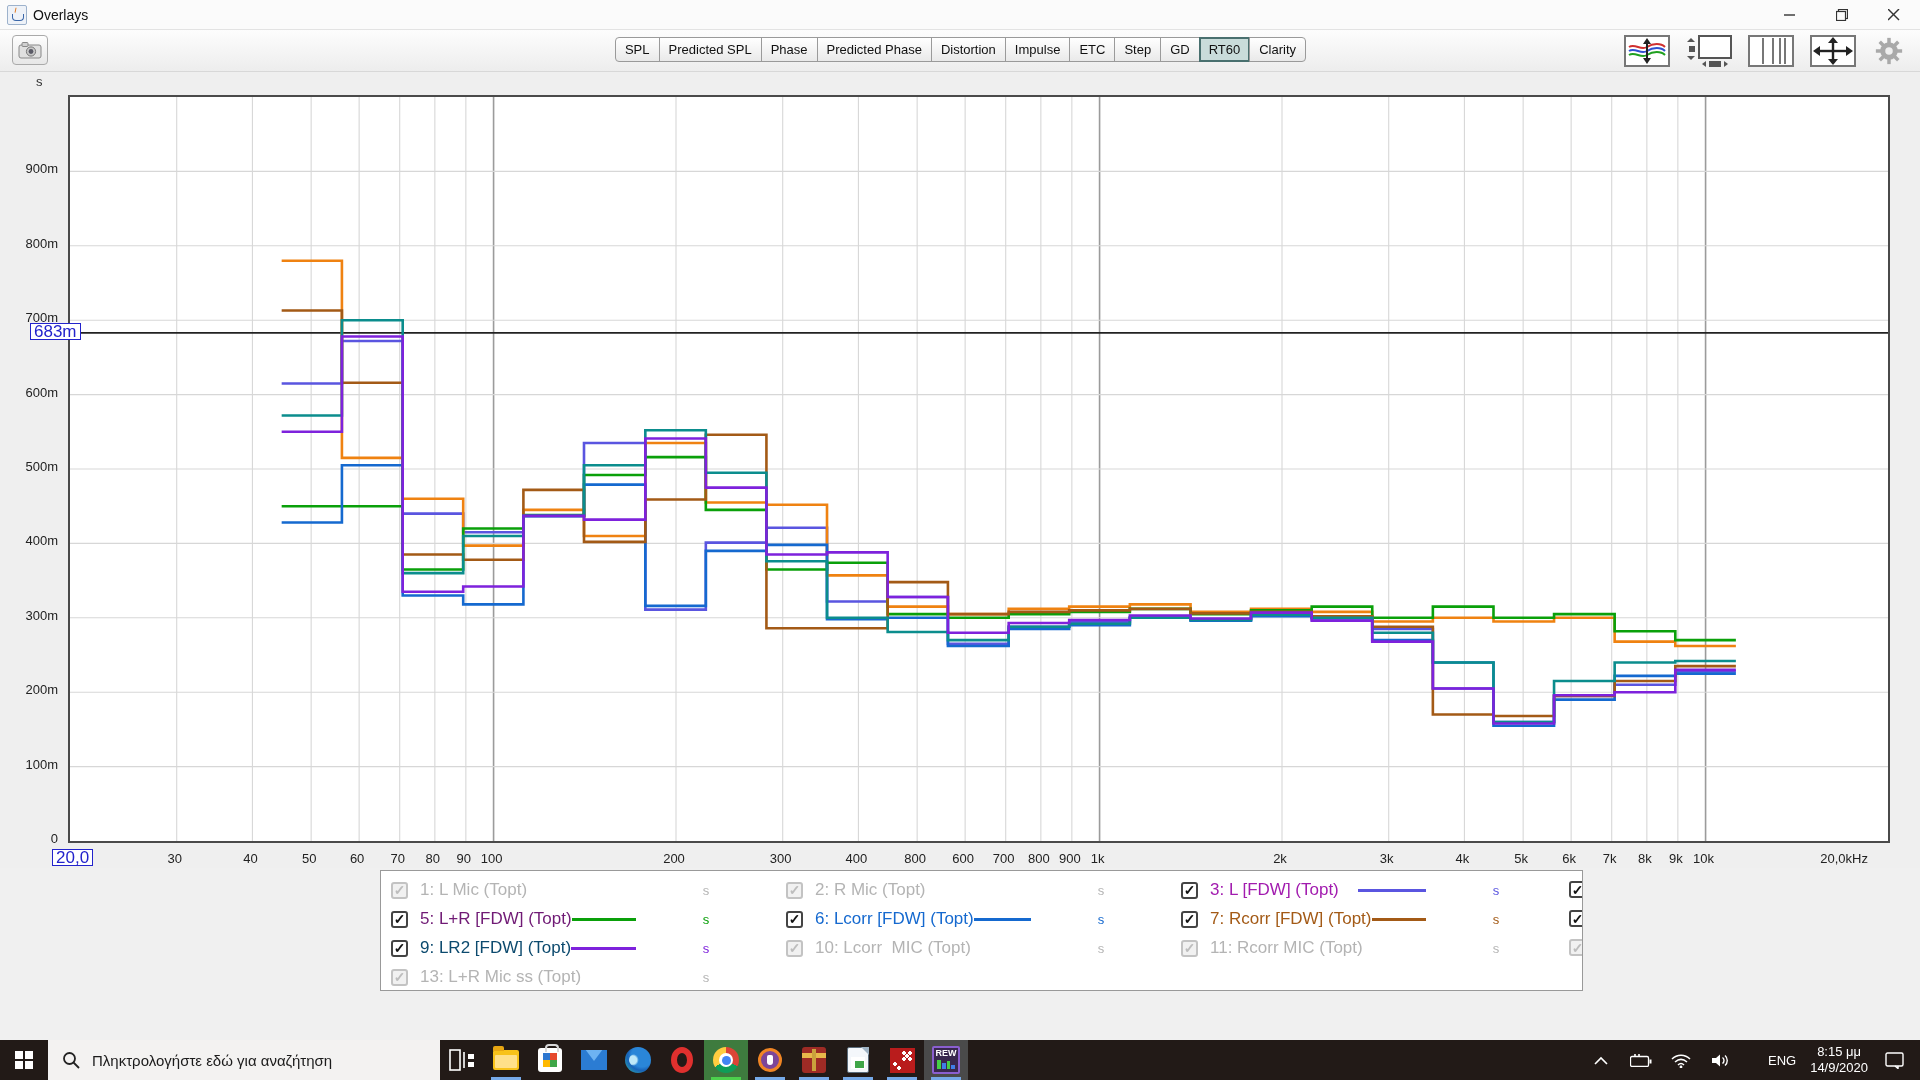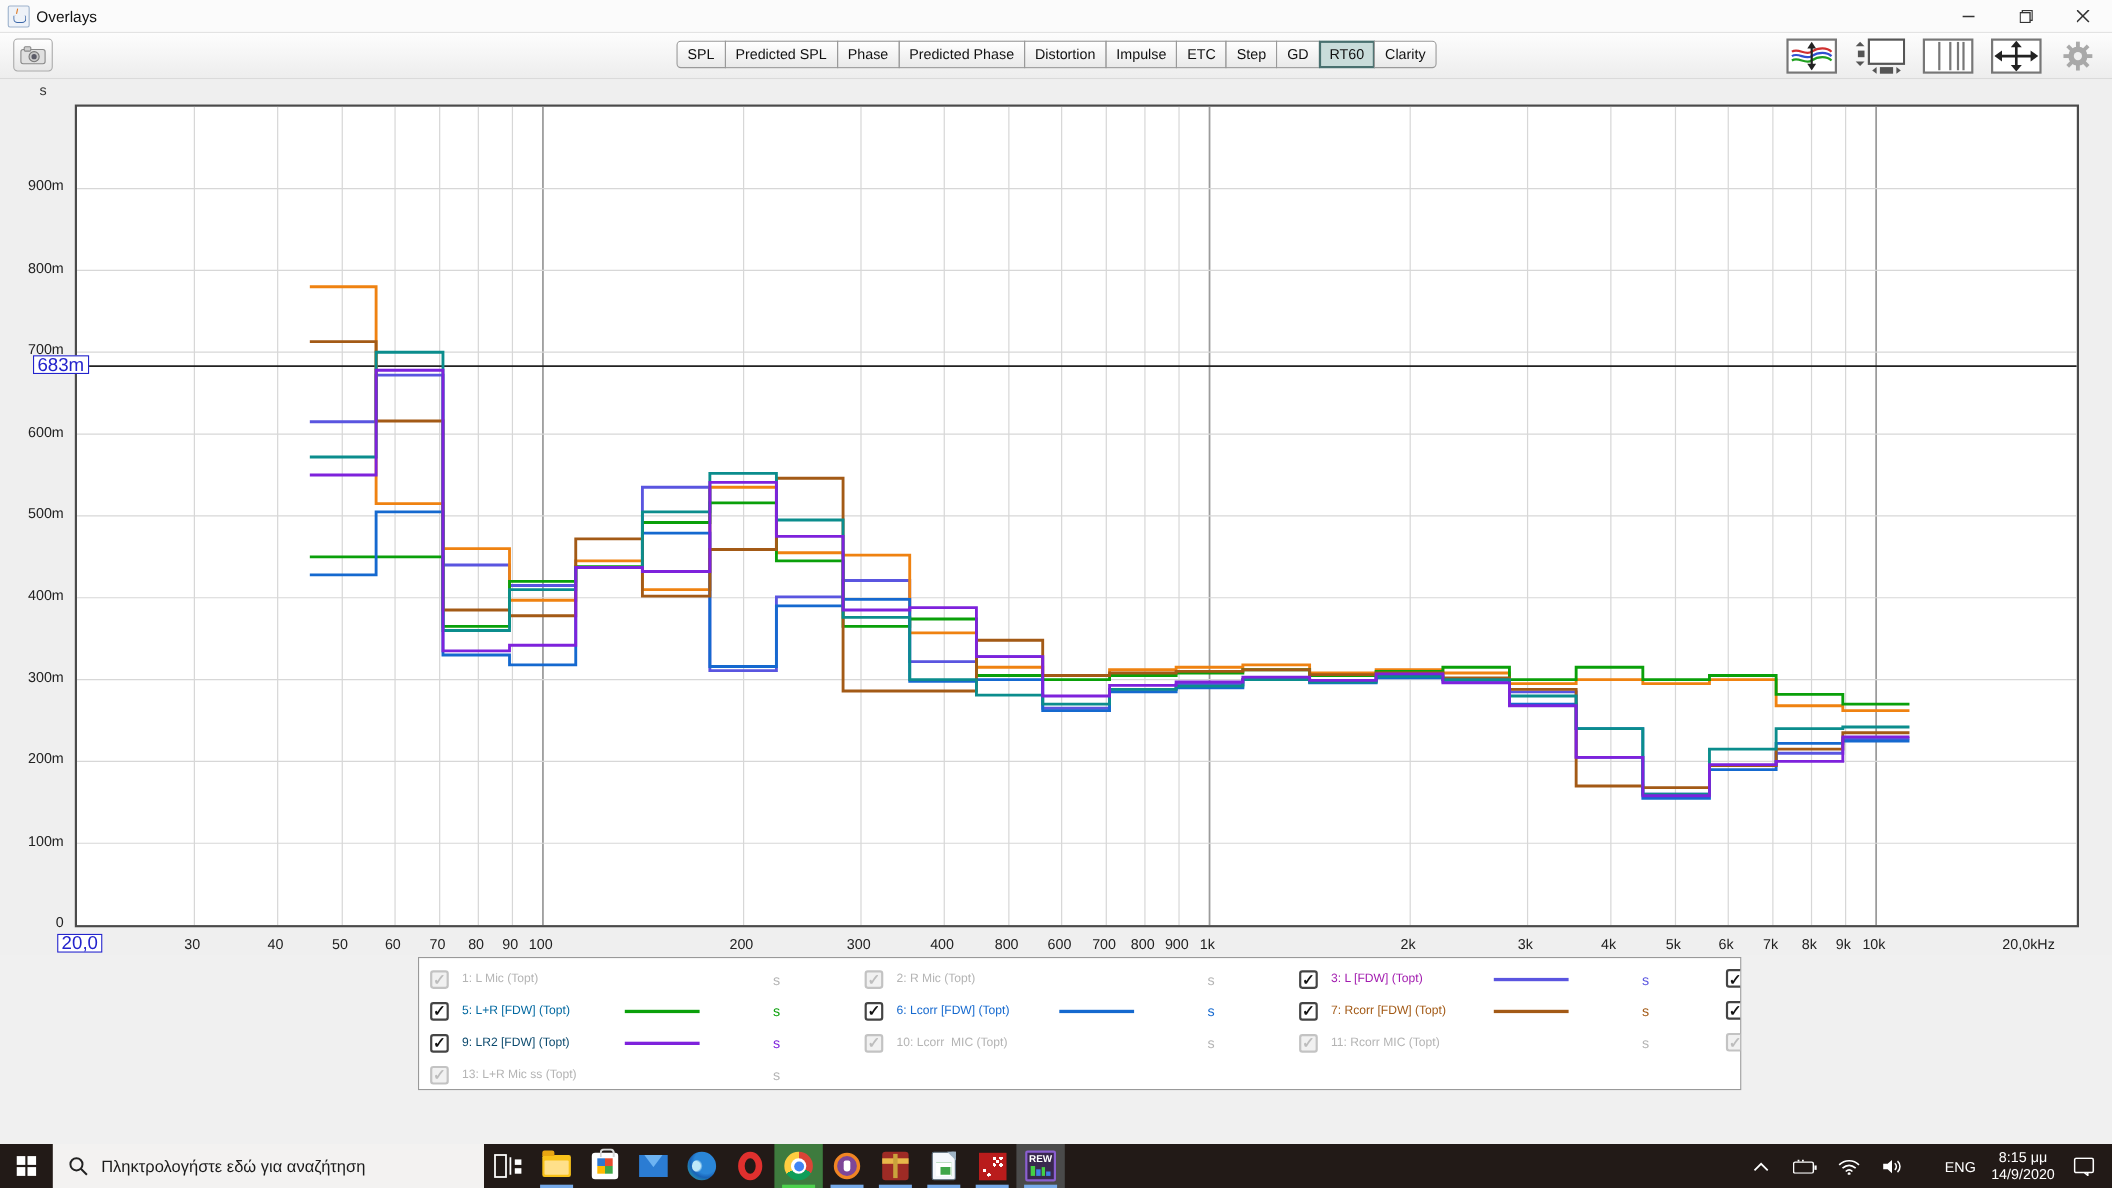--- a/index.html
+++ b/index.html
@@ -50,21 +50,21 @@
 
   
   .legend-panel { position:absolute; left:380px; top:870px; width:1203px; height:121px;
     background:#fff; border:1px solid #999; overflow:hidden; }
   .lrow { position:absolute; height:26px; display:flex; align-items:center; }
   .lcell { width:395px; display:flex; align-items:center; flex:none; }
   .cbx { width:17px; height:17px; border:2px solid #444; border-radius:3px; background:#fff;
     margin-left:10px; flex:none; display:flex; align-items:center; justify-content:center;
     font-size:14px; font-weight:bold; color:#111; line-height:1; }
   .cbx.dis { border-color:#c3c3c3; background:#f1f1f1; color:#bdbdbd; }
-  .llabel { font-size:11px; margin-left:12px; white-space:pre; }
+  .llabel { font-size:17px; margin-left:12px; white-space:pre; }
   .lline { width:68px; height:0; border-top:3px solid; margin-left:auto; }
   .lunit { font-size:13px; width:140px; text-align:center; flex:none; }
 
   
   .taskbar { position:absolute; left:0; top:1040px; width:1920px; height:40px;
     background:#221a17; display:flex; align-items:stretch; }
   .start { width:48px; display:flex; align-items:center; justify-content:center; }
   .search { width:392px; background:#f3f2f1; display:flex; align-items:center; margin:0; }
   .search span { font-size:15px; color:#1b1b1b; margin-left:12px; }
   .tb-slot { width:44px; position:relative; display:flex; align-items:center; justify-content:center; }
@@ -352,21 +352,21 @@
       <div class="lcell">
         <div class="cbx">✓</div>
         <div class="llabel" style="color: #a21caf;">3: L [FDW] (Topt)</div>
         <div class="lline" style="border-top-color: rgb(90, 85, 224);"></div>
         <div class="lunit" style="color: rgb(90, 85, 224);">s</div>
       </div>
     </div>
     <div class="lrow" style="top: 35px; left: 0px; width: 100%;">
       <div class="lcell">
         <div class="cbx">✓</div>
-        <div class="llabel" style="color: #0369a1;">5: L+R [FDW] (Topt)</div>
+        <div class="llabel" style="color: #701a75;">5: L+R [FDW] (Topt)</div>
         <div class="lline" style="border-top-color: rgb(10, 160, 10);"></div>
         <div class="lunit" style="color: rgb(10, 160, 10);">s</div>
       </div>
       <div class="lcell">
         <div class="cbx">✓</div>
         <div class="llabel" style="color: rgb(21, 105, 207);">6: Lcorr [FDW] (Topt)</div>
         <div class="lline" style="border-top-color: rgb(21, 105, 207);"></div>
         <div class="lunit" style="color: rgb(21, 105, 207);">s</div>
       </div>
       <div class="lcell">

